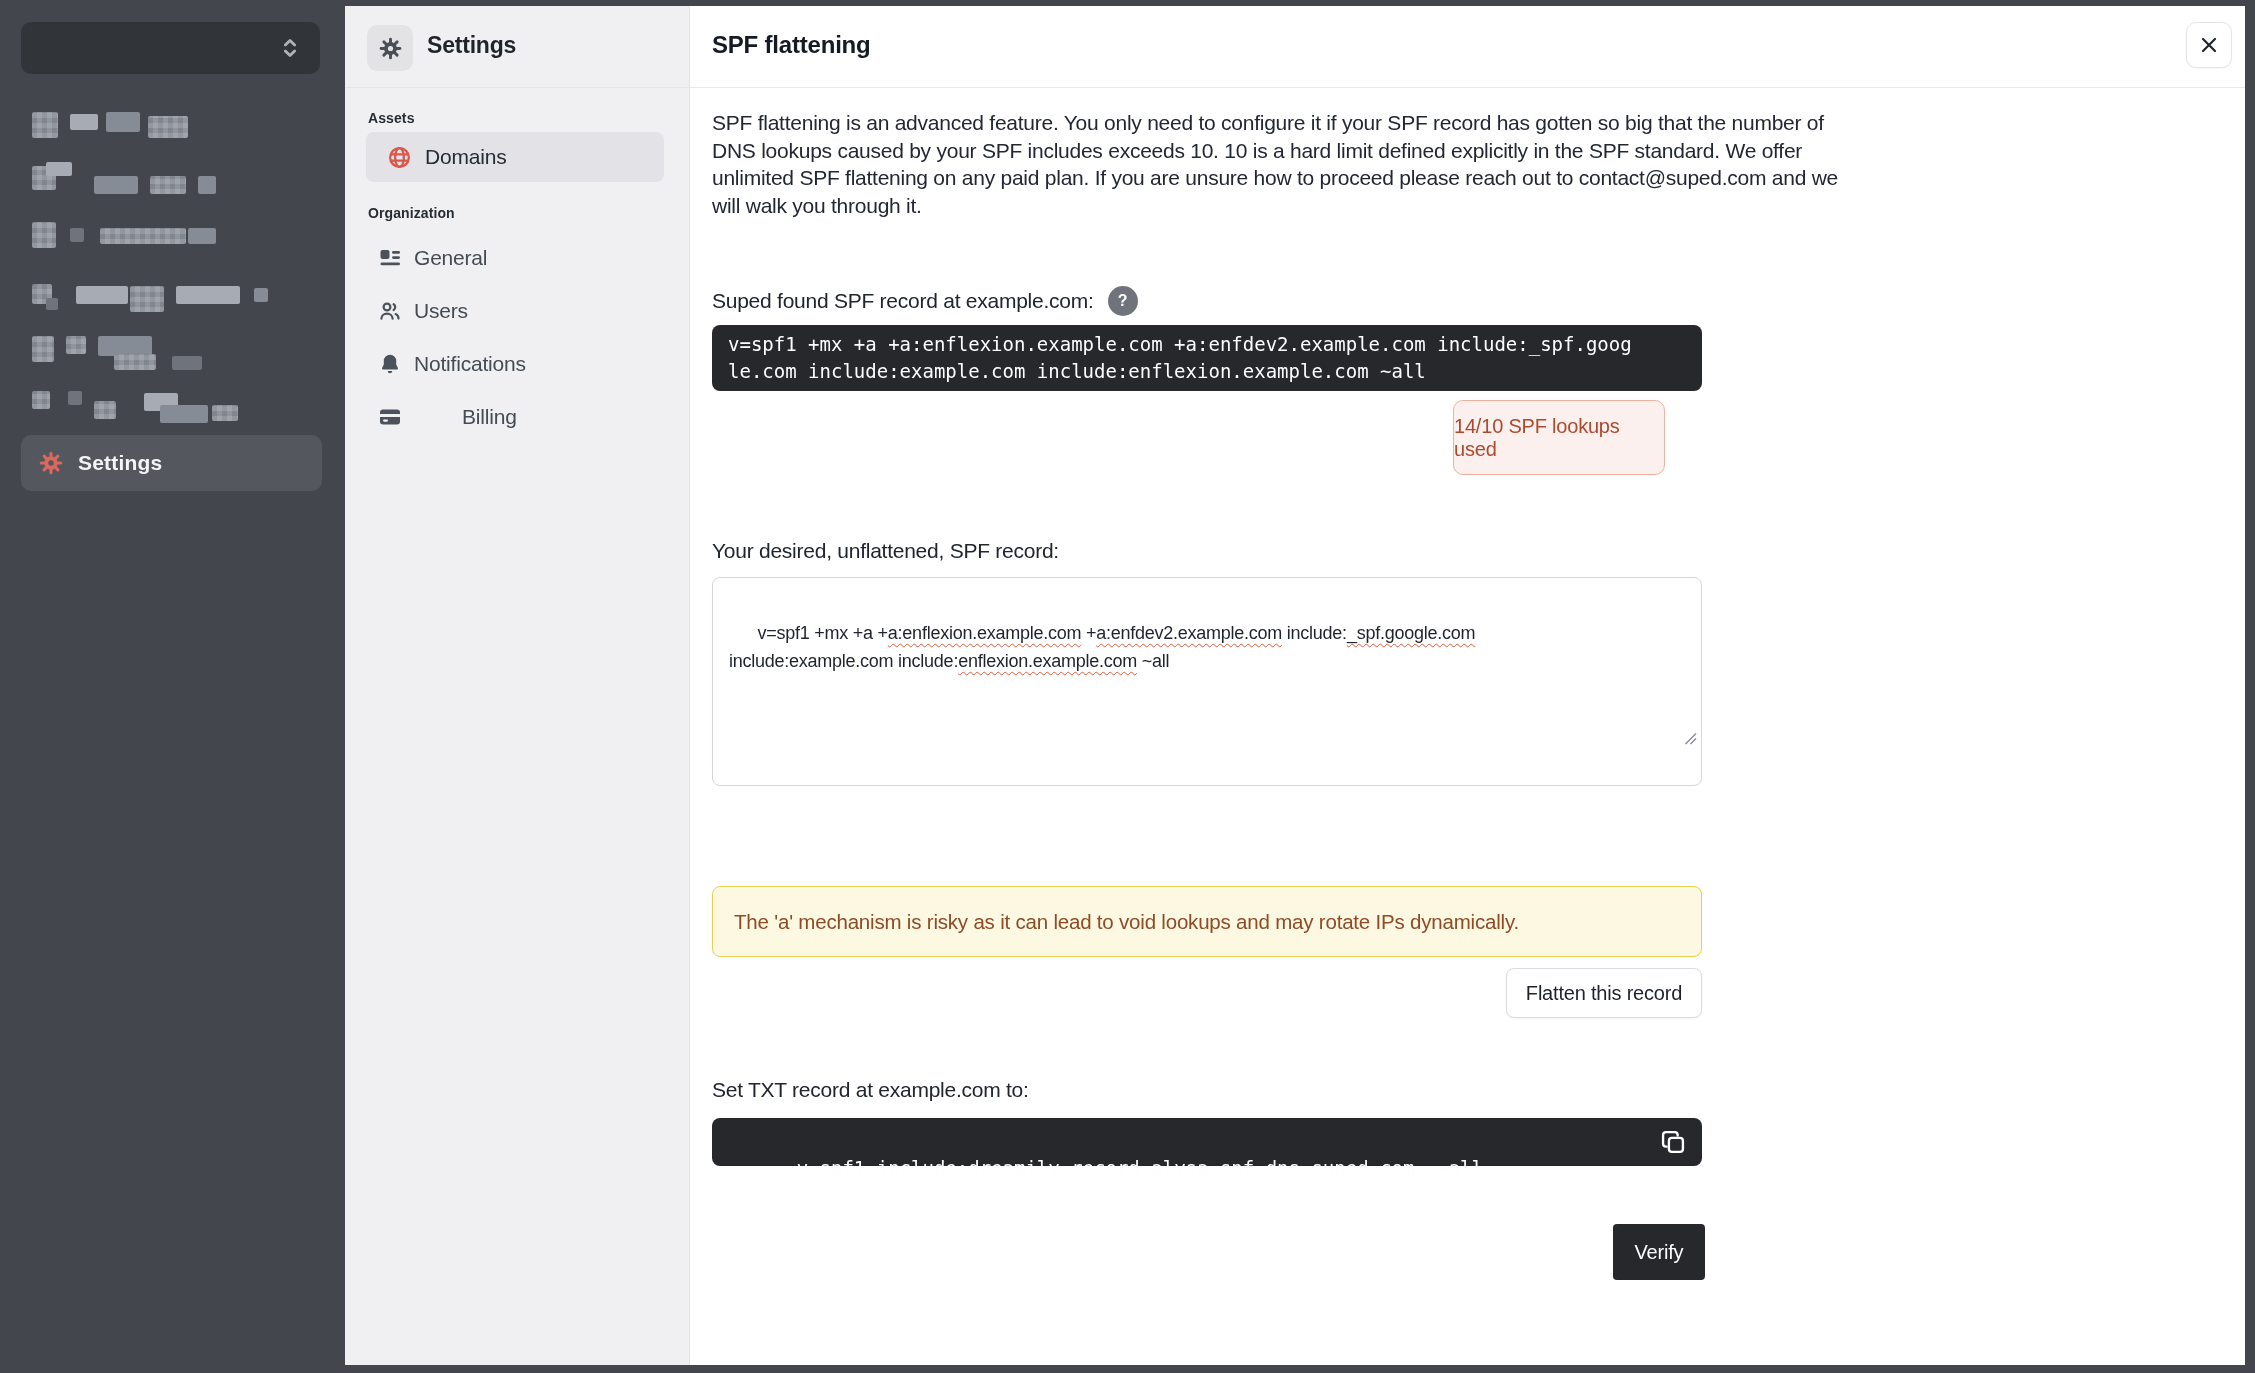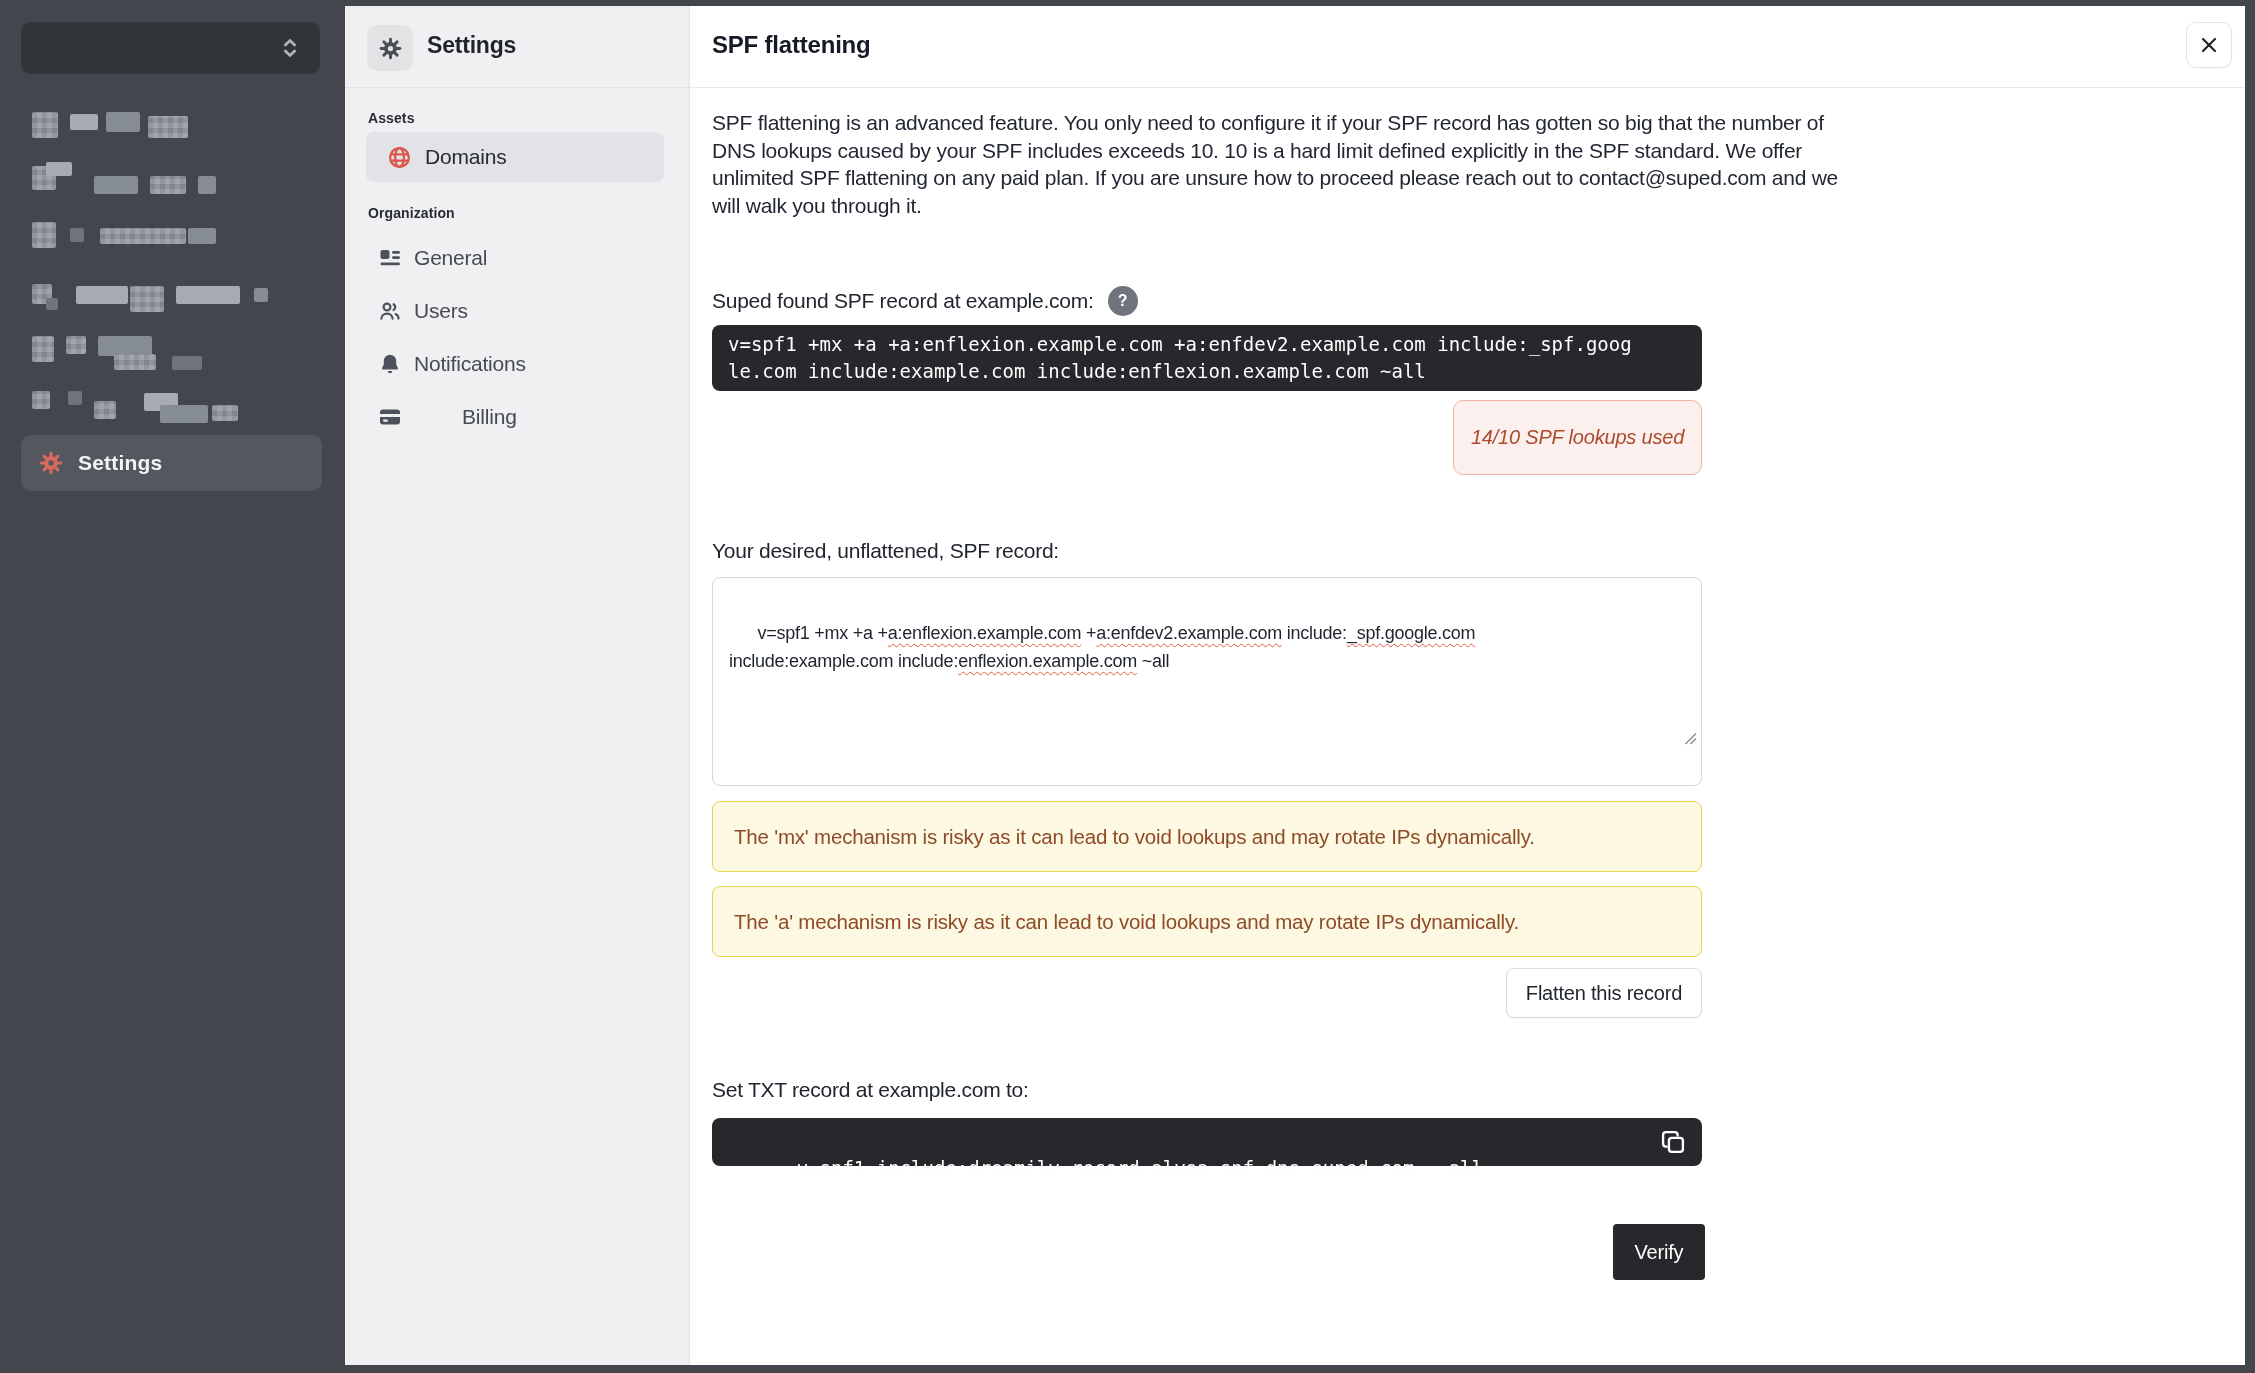--- a/index.html
+++ b/index.html
@@ -58,22 +58,22 @@
   .field-label { font-size:21px; color:#20252E; letter-spacing:-.25px; }
   .help-circle { margin-left:14px; width:30px; height:30px; border-radius:50%; background:#6F747C; color:#fff; font-size:16px; font-weight:700;
     display:flex; align-items:center; justify-content:center; cursor:pointer; }
 
   .code-block { position:absolute; left:22px; width:990px; background:#26282C; border-radius:8px; color:#FEFEFE;
     font-family:"DejaVu Sans Mono", monospace; font-size:19px; line-height:27px; white-space:pre-wrap; word-break:break-all; }
   #code-found { top:319px; height:66px; padding:6px 16px; }
   #code-txt   { top:1112px; height:48px; padding:10px 60px 10px 16px; }
   .copy-btn { position:absolute; right:14px; top:9px; width:30px; height:30px; cursor:pointer; display:flex; align-items:center; justify-content:center; }
 
-  .lookups-badge { position:absolute; left:763px; top:394px; width:249px; height:75px; background:#FBF0ED; border:1.5px solid #EFB2A0;
-    border-radius:10px; display:flex; align-items:center; justify-content:center; font-size:20px; color:#AC4A2E; letter-spacing:-.2px;font-style:italic; }
+  .lookups-badge { position:absolute; left:763px; top:394px; width:212px; height:75px; background:#FBF0ED; border:1.5px solid #EFB2A0;
+    border-radius:10px; display:flex; align-items:center; justify-content:center; font-size:20px; color:#AC4A2E; letter-spacing:-.2px; }
 
   .desired-label { position:absolute; left:22px; top:533px; }
 
   .spf-editor { position:absolute; left:22px; top:571px; width:990px; height:209px; background:#fff; border:1px solid #D4D7DC; border-radius:8px;
     padding:13px 16px; font-size:18px; line-height:28px; color:#1E232D; letter-spacing:-.25px; white-space:pre-wrap; cursor:text; }
   .wavy { text-decoration:underline; text-decoration-style:wavy; text-decoration-color:#E4593F; text-decoration-thickness:1px;
     text-underline-offset:4px; text-decoration-skip-ink:none; }
   .resize-handle { position:absolute; right:4px; bottom:4px; cursor:nwse-resize; }
 
   .warning-box { position:absolute; left:22px; width:990px; height:71px; background:#FCF8E2; border:1.5px solid #E7D34F; border-radius:8px;
@@ -287,23 +287,20 @@
     <div class="spf-editor">
       <span>v=spf1 +mx +a +</span><span class="wavy">a:enflexion.example.com</span><span> +</span><span class="wavy">a:enfdev2.example.com</span><span> include:</span><span class="wavy">_spf.google.com</span><span>
 include:example.com include:</span><span class="wavy">enflexion.example.com</span><span> ~all</span>
       <span class="resize-handle">
         <svg width="13" height="13" viewBox="0 0 13 13">
           <path d="M1.5 12L12 1.5M6.5 12L12 6.5" stroke="#8A8F98" stroke-width="1.5"></path>
         </svg>
       </span>
     </div>
 
-    <div class="warning-box" id="warning-mx">
-      <span>The 'mx' mechanism is risky as it can lead to void lookups and may rotate IPs dynamically.</span>
-    </div>
     <div class="warning-box" id="warning-a">
       <span>The 'a' mechanism is risky as it can lead to void lookups and may rotate IPs dynamically.</span>
     </div>
 
     <button class="flatten-btn">Flatten this record</button>
 
     <div class="txt-label field-label">Set TXT record at example.com to:</div>
 
     <div class="code-block" id="code-txt">
       <span>v=spf1 include:dreamily.record.alysa.spf.dns.suped.com. ~all</span>

